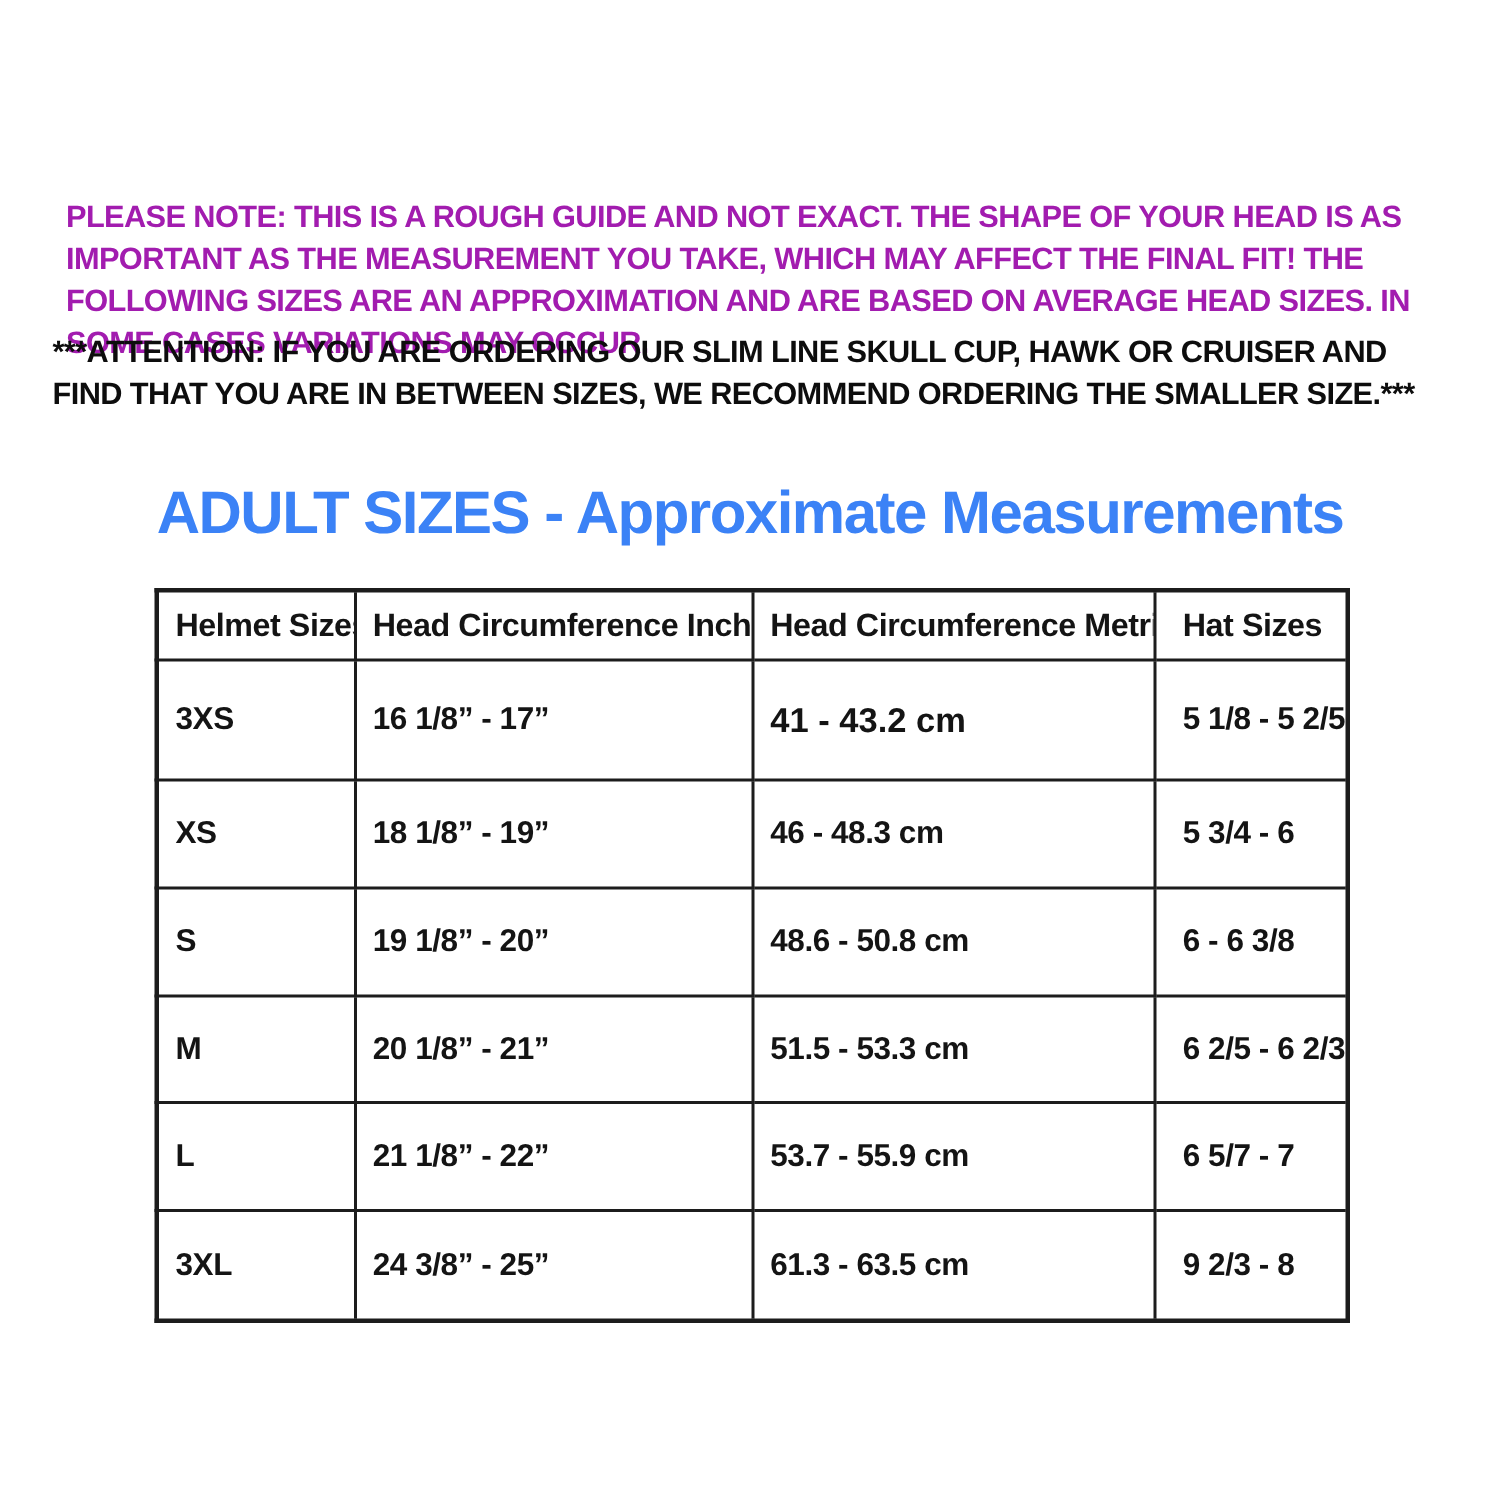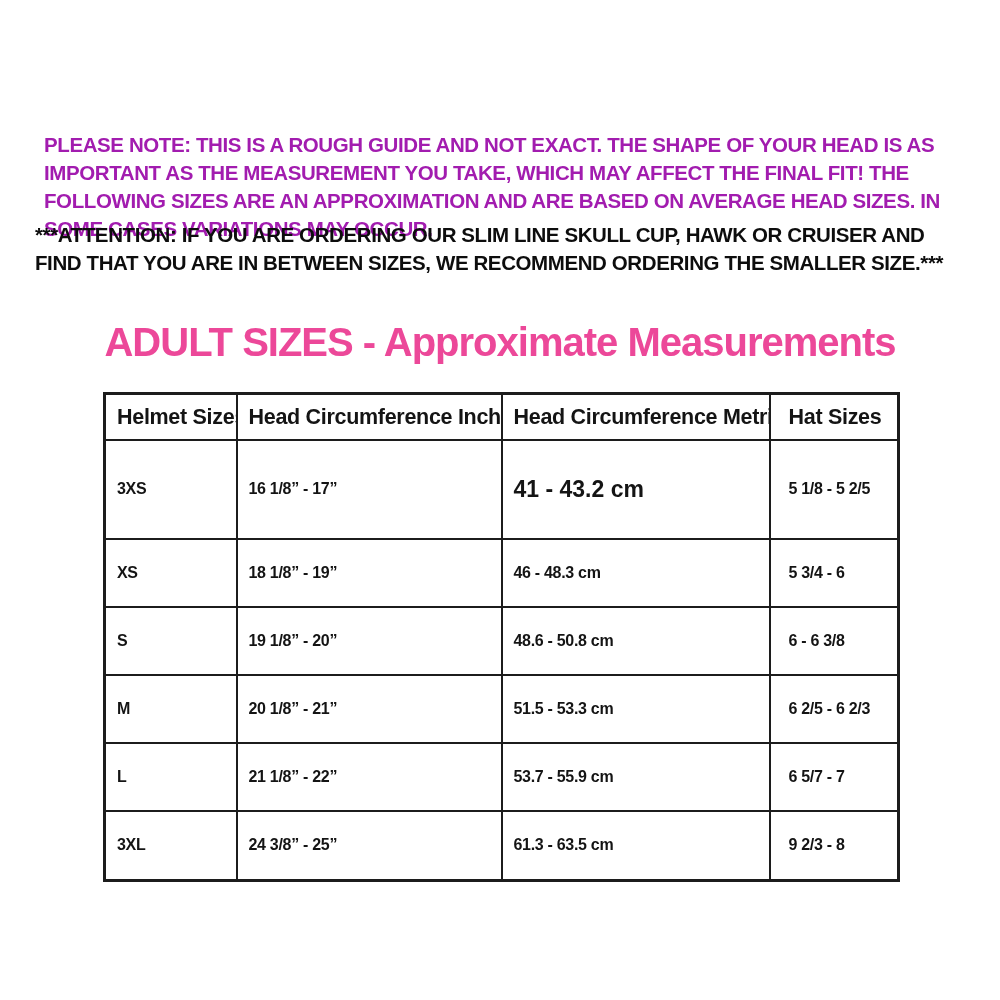--- a/index.html
+++ b/index.html
@@ -41,40 +41,40 @@
   .section-title {
     position: absolute;
     left: 103px;
     top: 318px;
     width: 794px;
     font-size: 40px;
     font-weight: bold;
     letter-spacing: -1px;
     line-height: 48px;
     text-align: center;
-    color: #ec4899;
+    color: #3b82f6;
     white-space: nowrap;
   }
   table.size-table {
     position: absolute;
     left: 103px;
     top: 392px;
     width: 794px;
     height: 490px;
     border-collapse: collapse;
     table-layout: fixed;
     border: 3px solid #1c1c1c;
   }
   table.size-table th,
   table.size-table td {
     border: 2px solid #1c1c1c;
     padding: 0 4px 0 11px;
     vertical-align: middle;
     text-align: left;
-    font-size: 16px;
+    font-size: 21px;
     font-weight: bold;
     letter-spacing: -0.3px;
     color: #141414;
     overflow: hidden;
     white-space: nowrap;
   }
   table.size-table thead th {
     height: 44px;
     font-size: 21.5px;
   }

